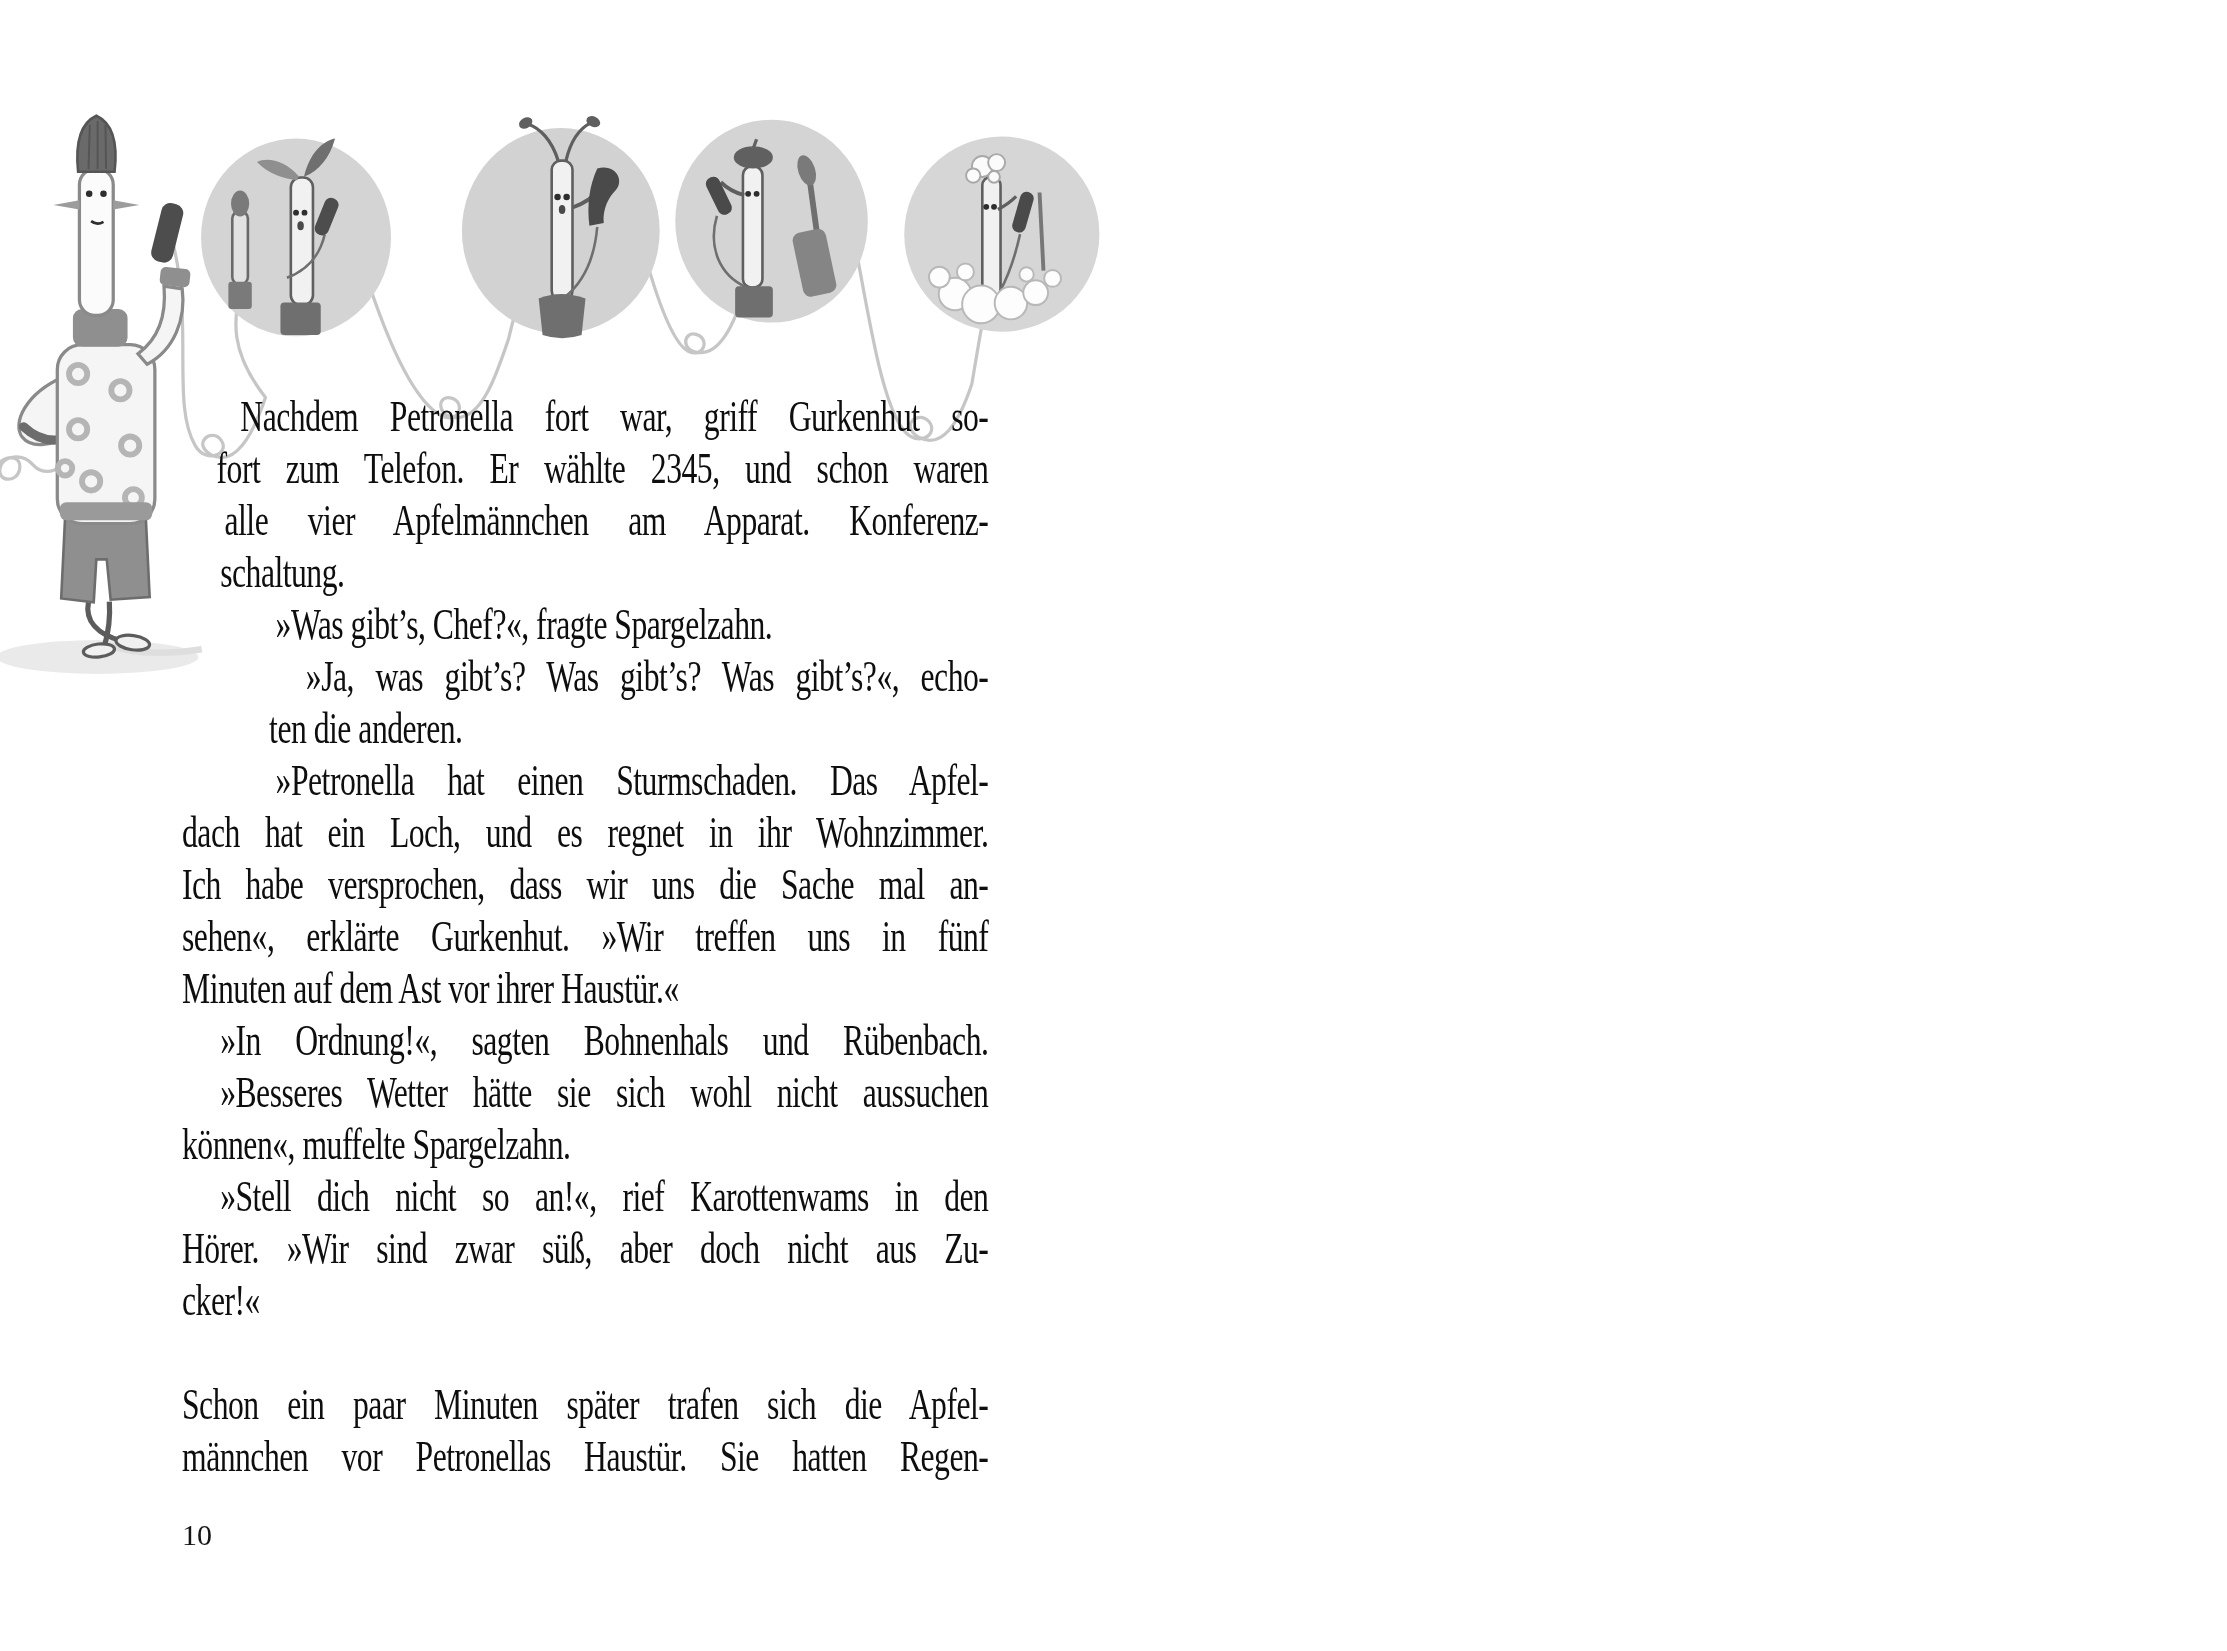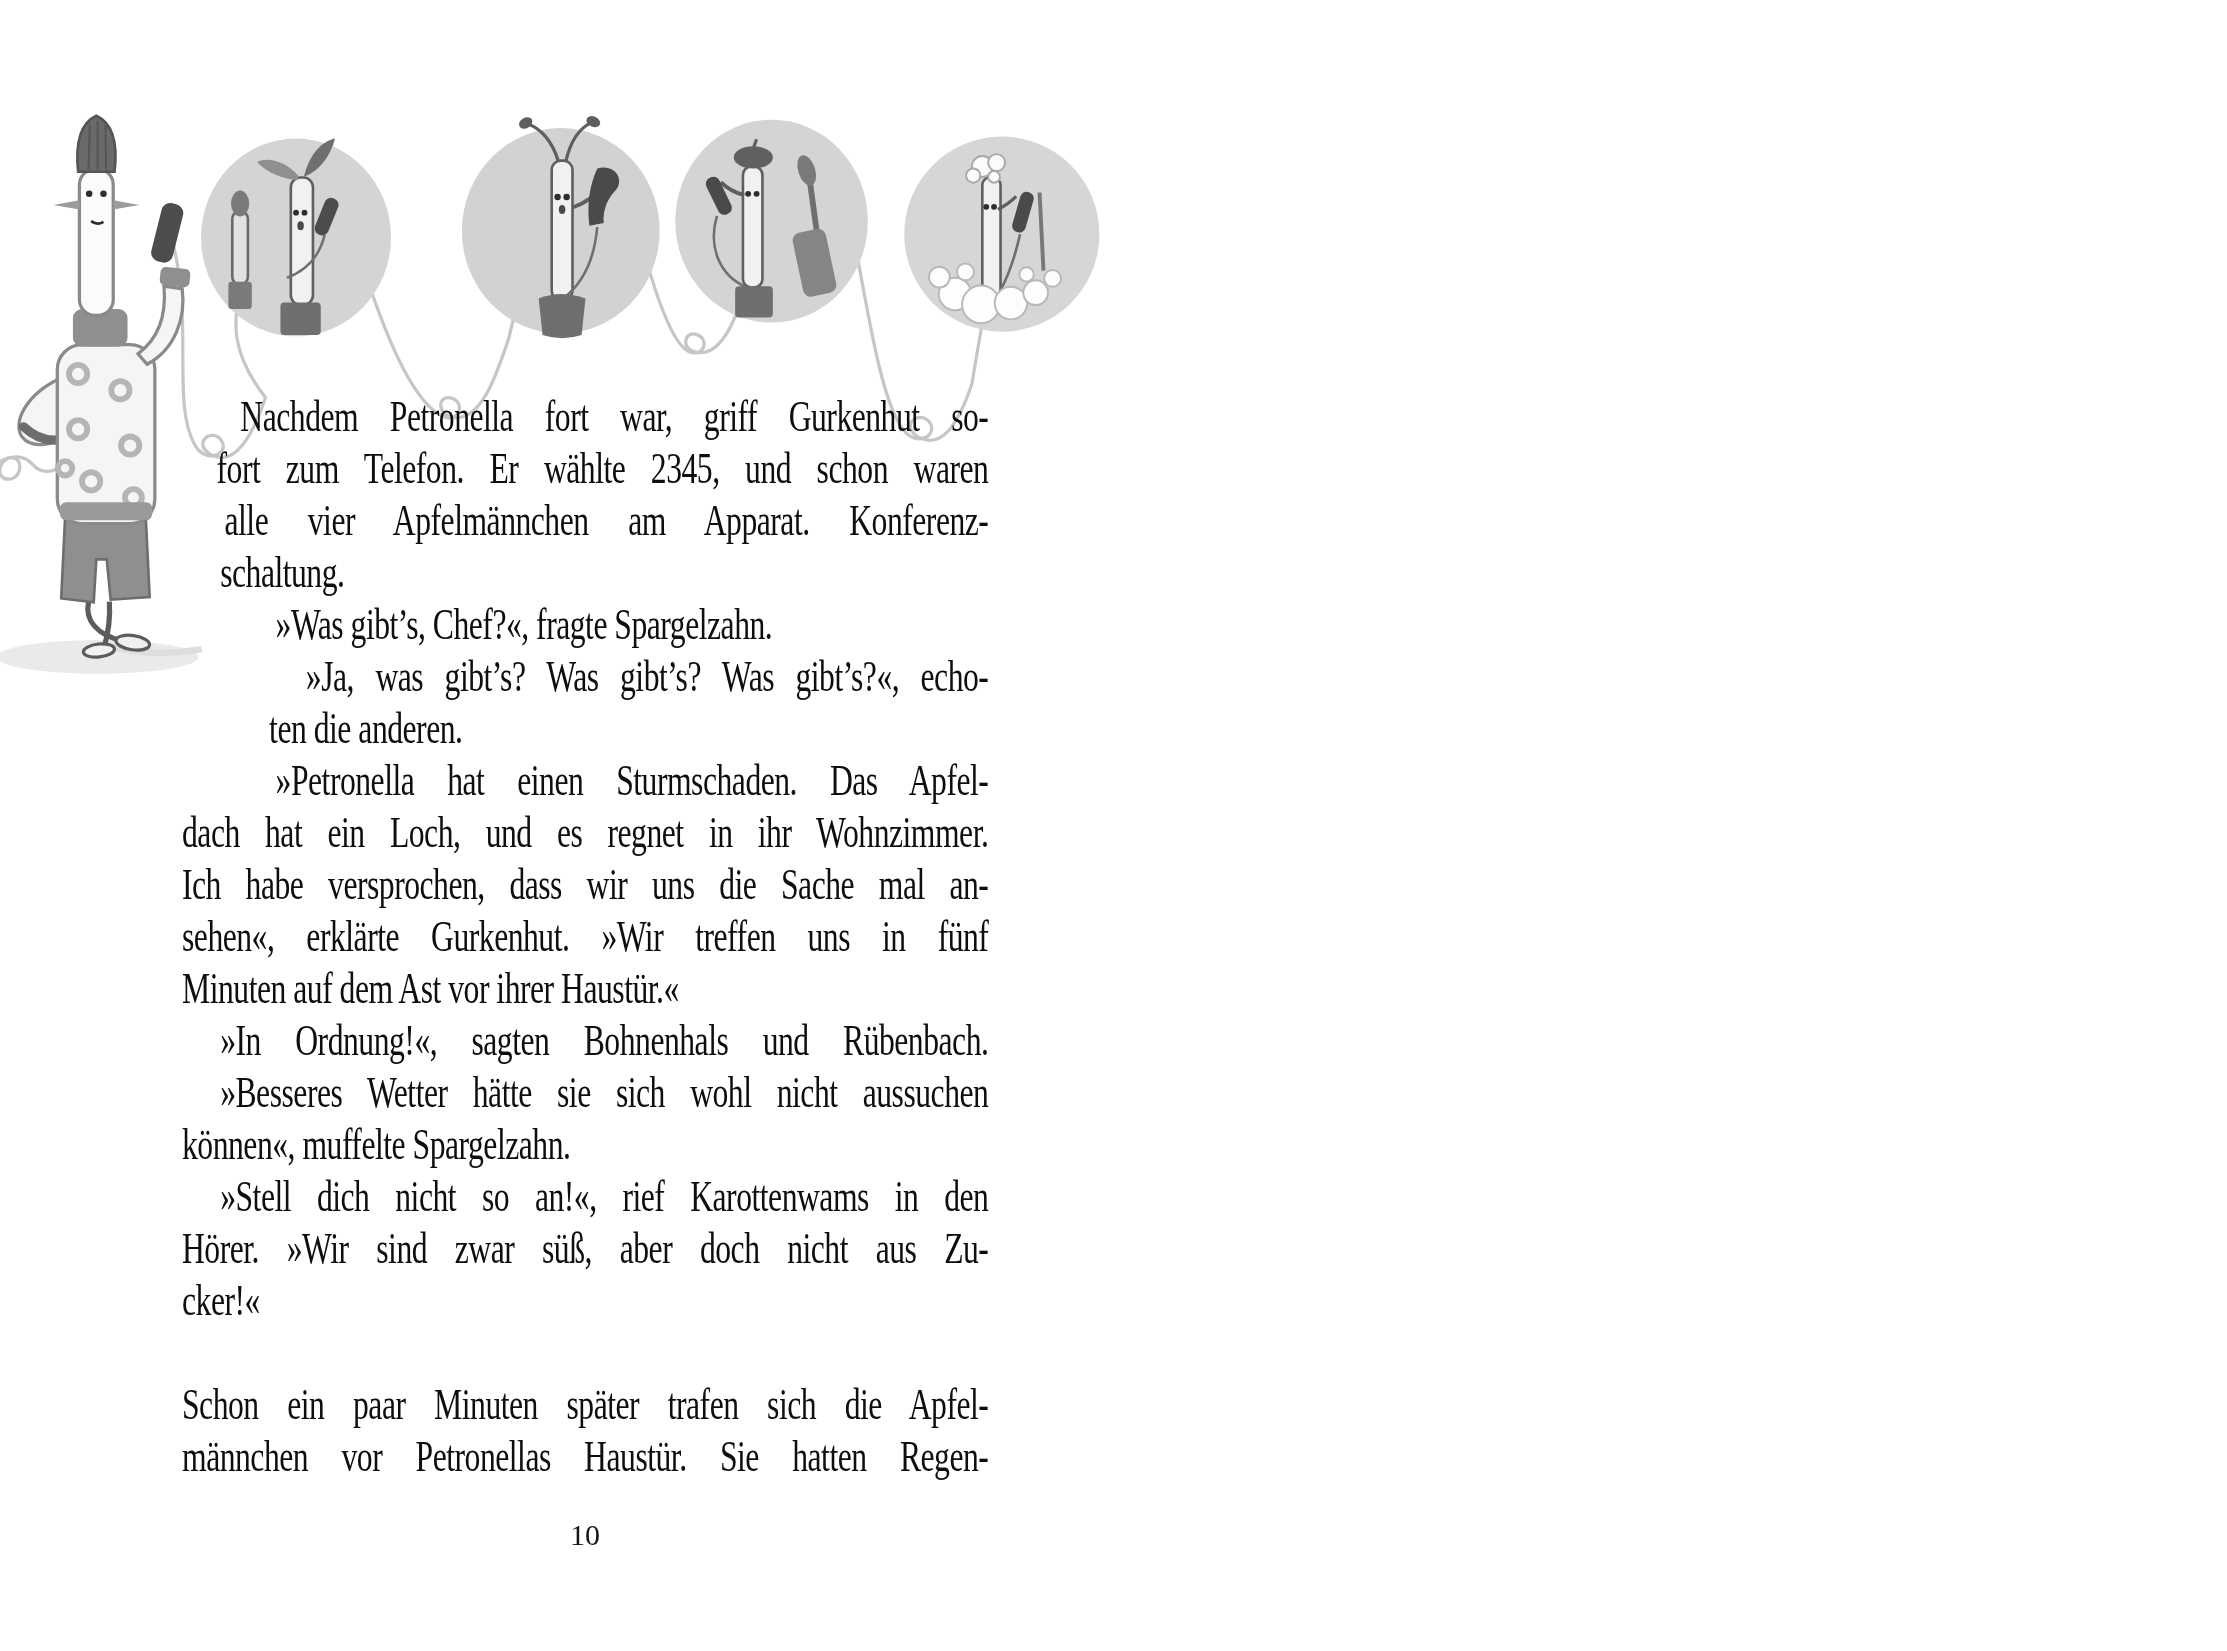--- a/index.html
+++ b/index.html
@@ -35,21 +35,21 @@
   .i90  { padding-left: 59px; }
   .i125 { padding-left: 81px; }
   .i186 { padding-left: 121px; }
   .i200 { padding-left: 130px; }
   .i265 { padding-left: 172px; }
 
   .pagenum {
     position: absolute;
     top: 1478px;
     font-size: 30px;
-    text-align: center;
+    text-align: left;
     color: #151515;
   }
   #pn-left  { left: 166px;  width: 806px; }
 
   #header-art {
     position: absolute;
     left: 0; top: 39px;
     width: 1145px; height: 644px;
   }
 </style>

